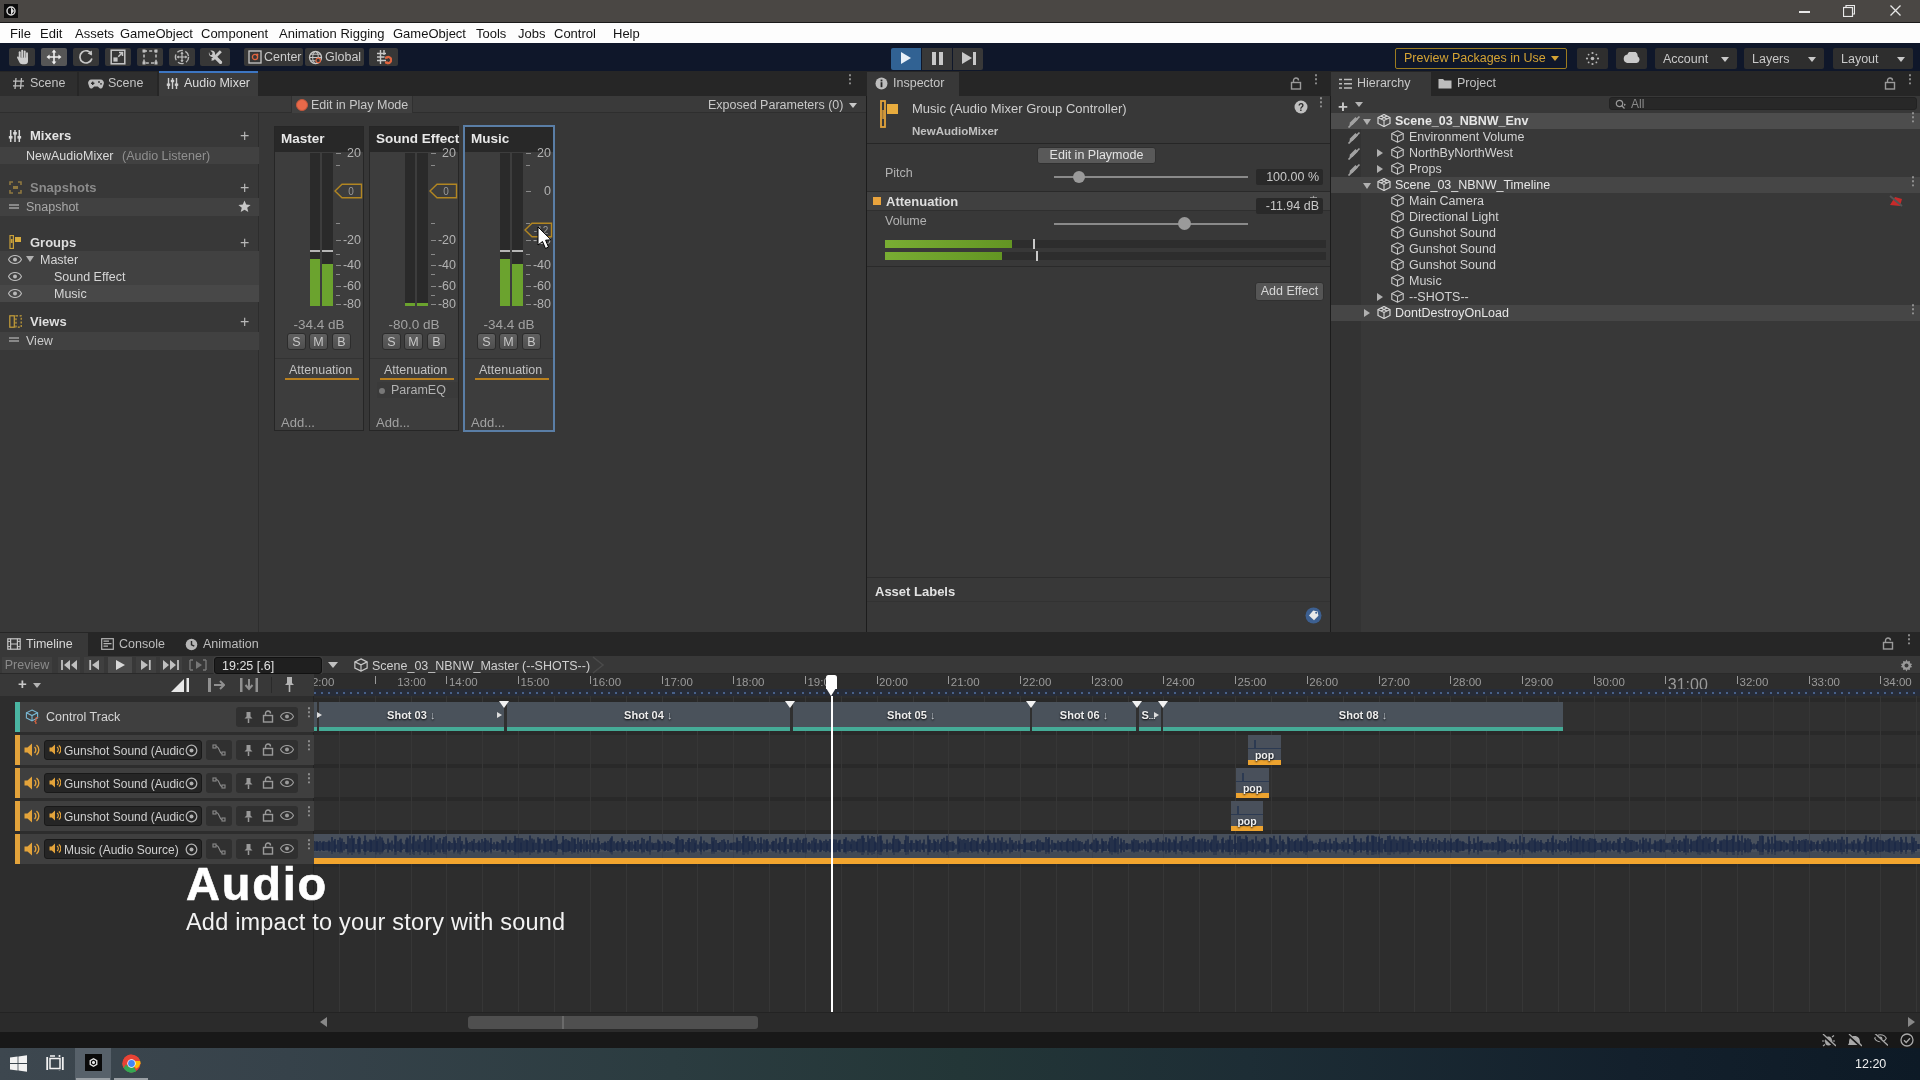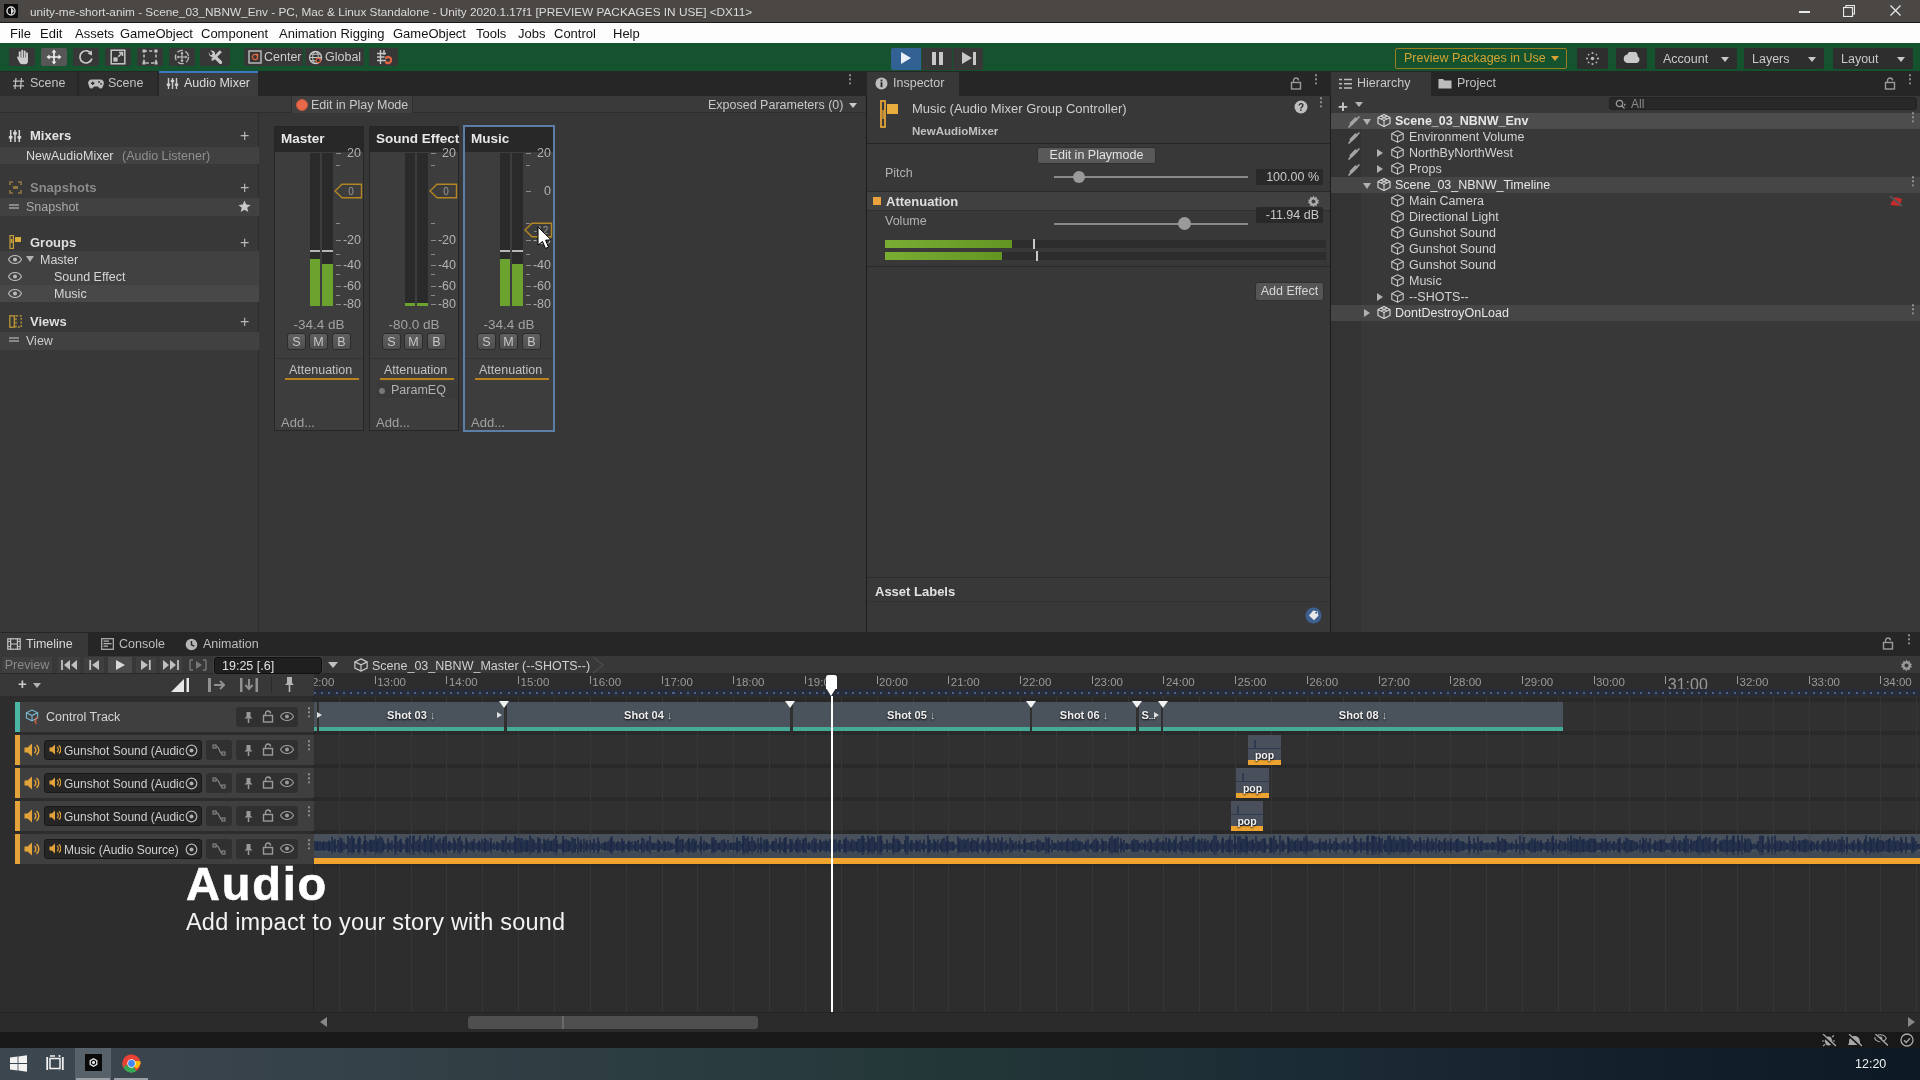--- a/index.html
+++ b/index.html
@@ -9,21 +9,20 @@
 </style></head>
 <body>
 <div id="root">
 
 <div class="abs" style="left:0;top:0;width:1920px;height:23px;background:#4a4744;border-bottom:1px solid #1a1a1a;box-sizing:border-box;"></div>
 <div class="abs" style="left:4px;top:4px;width:14px;height:14px;background:#0c0c0c;"></div>
 <svg class="abs" style="left:6px;top:6px;" width="10" height="10" viewBox="0 0 10 10">
       <circle cx="5" cy="5" r="4" fill="none" stroke="#ddd" stroke-width="1.4"></circle>
       <path d="M5 1 L8 5 L5 9 Z" fill="#ddd"></path>
     </svg>
-<div class="abs" style="left:30px;top:4.5px;font-size:11.8px;color:#dcdad8;">unity-me-short-anim - Scene_03_NBNW_Env - PC, Mac &amp; Linux Standalone - Unity 2020.1.17f1 [PREVIEW PACKAGES IN USE] &lt;DX11&gt;</div>
 <div class="abs" style="left:1799px;top:11px;width:11px;height:1.5px;background:#e8e8e8;"></div>
 <svg class="abs" style="left:1843px;top:5px;" width="12" height="12" viewBox="0 0 12 12">
       <rect x="0.5" y="2.5" width="9" height="9" fill="none" stroke="#e8e8e8" stroke-width="1.2"></rect>
       <path d="M3 2.5 L3 0.5 L11.5 0.5 L11.5 9 L9.5 9" fill="none" stroke="#e8e8e8" stroke-width="1.2"></path>
     </svg>
 <svg class="abs" style="left:1890px;top:5px;" width="11" height="11" viewBox="0 0 11 11">
       <path d="M0.5 0.5 L10.5 10.5 M10.5 0.5 L0.5 10.5" stroke="#e8e8e8" stroke-width="1.3"></path>
     </svg>
 
 <div class="abs" style="left:0;top:23px;width:1920px;height:20px;background:#fdfdfd;color:#141414;font-size:13px;">
@@ -33,21 +32,21 @@
 <span class="abs" style="left:120px;top:3px;">GameObject</span>
 <span class="abs" style="left:201px;top:3px;">Component</span>
 <span class="abs" style="left:279px;top:3px;">Animation Rigging</span>
 <span class="abs" style="left:393px;top:3px;">GameObject</span>
 <span class="abs" style="left:476px;top:3px;">Tools</span>
 <span class="abs" style="left:518px;top:3px;">Jobs</span>
 <span class="abs" style="left:554px;top:3px;">Control</span>
 <span class="abs" style="left:613px;top:3px;">Help</span>
 </div>
 
-<div class="abs" style="left:0;top:43px;width:1920px;height:28px;background:#14532d;" id="toolbar">
+<div class="abs" style="left:0;top:43px;width:1920px;height:28px;background:#0f172a;" id="toolbar">
 
 <div class="abs" style="left:9px;top:4.5px;width:26px;height:18px;background:#373737;border-radius:2px;"></div>
 <div class="abs" style="left:41px;top:4.5px;width:26px;height:18px;background:#565656;border-radius:2px;"></div>
 <div class="abs" style="left:73px;top:4.5px;width:26px;height:18px;background:#373737;border-radius:2px;"></div>
 <div class="abs" style="left:105px;top:4.5px;width:26px;height:18px;background:#373737;border-radius:2px;"></div>
 <div class="abs" style="left:137px;top:4.5px;width:26px;height:18px;background:#373737;border-radius:2px;"></div>
 <div class="abs" style="left:169px;top:4.5px;width:26px;height:18px;background:#373737;border-radius:2px;"></div>
 <div class="abs" style="left:200px;top:4.5px;width:30px;height:18px;background:#373737;border-radius:2px;"></div>
 <svg class="abs" style="left:15px;top:5.5px;" width="16" height="16" viewBox="0 0 16 16">
         <g stroke="#cdcdcd" stroke-width="1.9" stroke-linecap="round">
@@ -429,21 +428,21 @@
 <div class="abs" style="left:0;top:95px;width:464px;height:20px;background:#404040;border-top:1px solid #2a2a2a;border-bottom:1px solid #2f2f2f;"></div>
 <div class="abs" style="left:6px;top:101px;width:8px;height:8px;background:#e8a33d;"></div>
 <div class="abs" style="left:19px;top:98px;font-weight:bold;font-size:13px;color:#dedede;">Attenuation</div>
 <svg class="abs" style="left:440px;top:99px;" width="13" height="13" viewBox="0 0 13 13">
         <path d="M6.5 0.5 L7.5 2.6 L9.8 2 L9.9 4.3 L12.2 4.9 L10.8 6.5 L12.2 8.1 L9.9 8.7 L9.8 11 L7.5 10.4 L6.5 12.5 L5.5 10.4 L3.2 11 L3.1 8.7 L0.8 8.1 L2.2 6.5 L0.8 4.9 L3.1 4.3 L3.2 2 L5.5 2.6 Z" fill="#aaa"></path>
         <circle cx="6.5" cy="6.5" r="2" fill="#404040"></circle>
       </svg>
 <div class="abs" style="left:18px;top:118px;font-size:12.5px;color:#b2b2b2;">Volume</div>
 <div class="abs" style="left:187px;top:127px;width:194px;height:2px;background:#8a8a8a;"></div>
 <div class="abs" style="left:311px;top:121px;width:13px;height:13px;border-radius:50%;background:#9a9a9a;"></div>
-<div class="abs" style="left:389px;top:111px;width:67px;height:16px;background:#292929;border-radius:2px;color:#c8c8c8;font-size:12.5px;text-align:right;line-height:16px;"><span style="margin-right:4px;">-11.94 dB</span></div>
+<div class="abs" style="left:389px;top:102px;width:67px;height:16px;background:#292929;border-radius:2px;color:#c8c8c8;font-size:12.5px;text-align:right;line-height:16px;"><span style="margin-right:4px;">-11.94 dB</span></div>
 <div class="abs" style="left:18px;top:144px;width:441px;height:8px;background:#2d2d2d;"></div>
 <div class="abs" style="left:18px;top:144px;width:127px;height:8px;background:linear-gradient(90deg,#79ad33,#639523);"></div>
 <div class="abs" style="left:166px;top:143px;width:1.5px;height:10px;background:#c8c8c8;"></div>
 <div class="abs" style="left:18px;top:156px;width:441px;height:8px;background:#2d2d2d;"></div>
 <div class="abs" style="left:18px;top:156px;width:117px;height:8px;background:linear-gradient(90deg,#79ad33,#639523);"></div>
 <div class="abs" style="left:169px;top:155px;width:1.5px;height:10px;background:#c8c8c8;"></div>
 <div class="abs" style="left:0;top:170px;width:464px;height:1px;background:#2a2a2a;"></div>
 <div class="abs" style="left:388px;top:186px;width:69px;height:19px;background:#555;border:1px solid #303030;border-radius:3px;color:#d6d6d6;font-size:12.5px;text-align:center;line-height:17px;">Add Effect</div>
 <div class="abs" style="left:0;top:481px;width:464px;height:1px;background:#2c2c2c;"></div>
 <div class="abs" style="left:8px;top:488px;font-weight:bold;font-size:13px;color:#e2e2e2;">Asset Labels</div>
@@ -653,21 +652,21 @@
 <div class="abs" style="left:271px;top:45px;width:1px;height:16px;background:#2a2a2a;"></div>
 <svg class="abs" style="left:283px;top:44px;" width="13" height="17" viewBox="0 0 13 17">
         <path d="M4 1 L9 1 L9 7 L11 9 L2 9 L4 7 Z" fill="#b4b4b4"></path>
         <path d="M6.5 9 L6.5 16" stroke="#b4b4b4" stroke-width="1.6"></path>
       </svg>
 <div class="abs" style="left:314px;top:42px;width:1606px;height:22px;background:#2d2d2d;border-bottom:1px solid #222;"></div>
 <div class="abs" style="left:314px;top:42px;width:1606px;height:22px;overflow:hidden;">
 
 <div class="abs" style="left:-8.5px;top:2px;font-size:11.5px;color:#9a9a9a;">12:00</div>
 <div class="abs" style="left:60.7px;top:2px;width:1px;height:8px;background:#9a9a9a;"></div>
-<div class="abs" style="left:63.2px;top:2px;font-size:11.5px;color:#9a9a9a;">13:00</div>
+<div class="abs" style="left:63.2px;top:2px;font-size:11.5px;color:#9a9a9a;padding-left:20px;">13:00</div>
 <div class="abs" style="left:132.4px;top:2px;width:1px;height:8px;background:#9a9a9a;"></div>
 <div class="abs" style="left:134.9px;top:2px;font-size:11.5px;color:#9a9a9a;">14:00</div>
 <div class="abs" style="left:204.1px;top:2px;width:1px;height:8px;background:#9a9a9a;"></div>
 <div class="abs" style="left:206.6px;top:2px;font-size:11.5px;color:#9a9a9a;">15:00</div>
 <div class="abs" style="left:275.8px;top:2px;width:1px;height:8px;background:#9a9a9a;"></div>
 <div class="abs" style="left:278.3px;top:2px;font-size:11.5px;color:#9a9a9a;">16:00</div>
 <div class="abs" style="left:347.5px;top:2px;width:1px;height:8px;background:#9a9a9a;"></div>
 <div class="abs" style="left:350.0px;top:2px;font-size:11.5px;color:#9a9a9a;">17:00</div>
 <div class="abs" style="left:419.2px;top:2px;width:1px;height:8px;background:#9a9a9a;"></div>
 <div class="abs" style="left:421.7px;top:2px;font-size:11.5px;color:#9a9a9a;">18:00</div>

